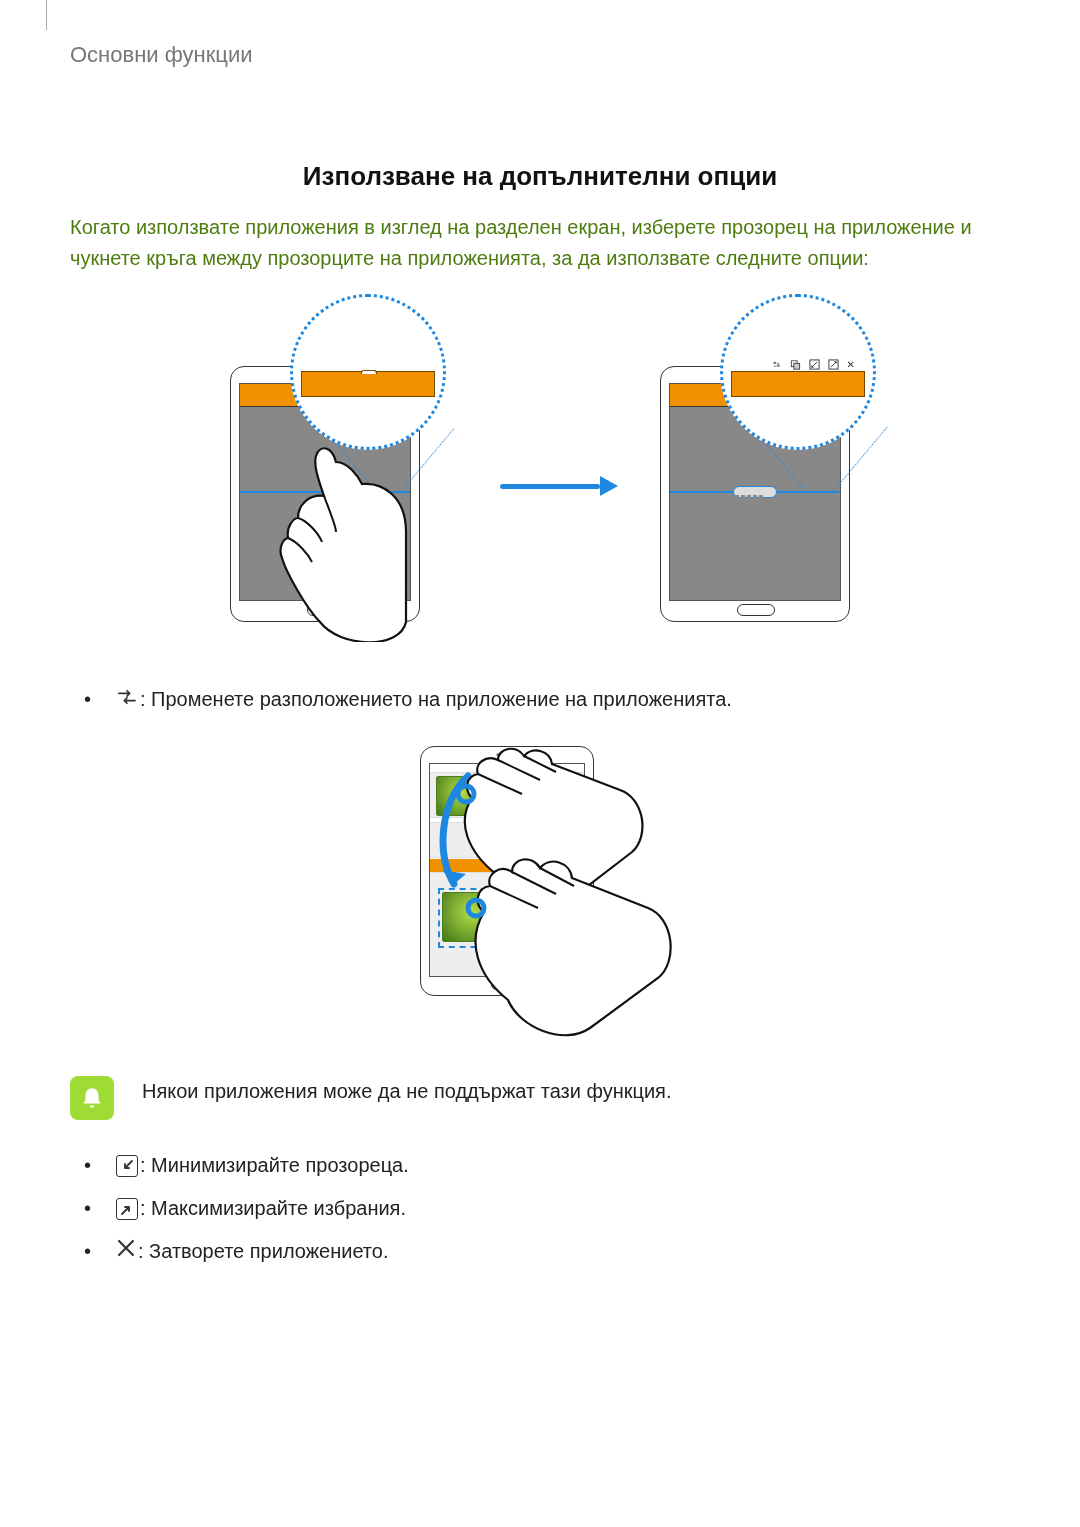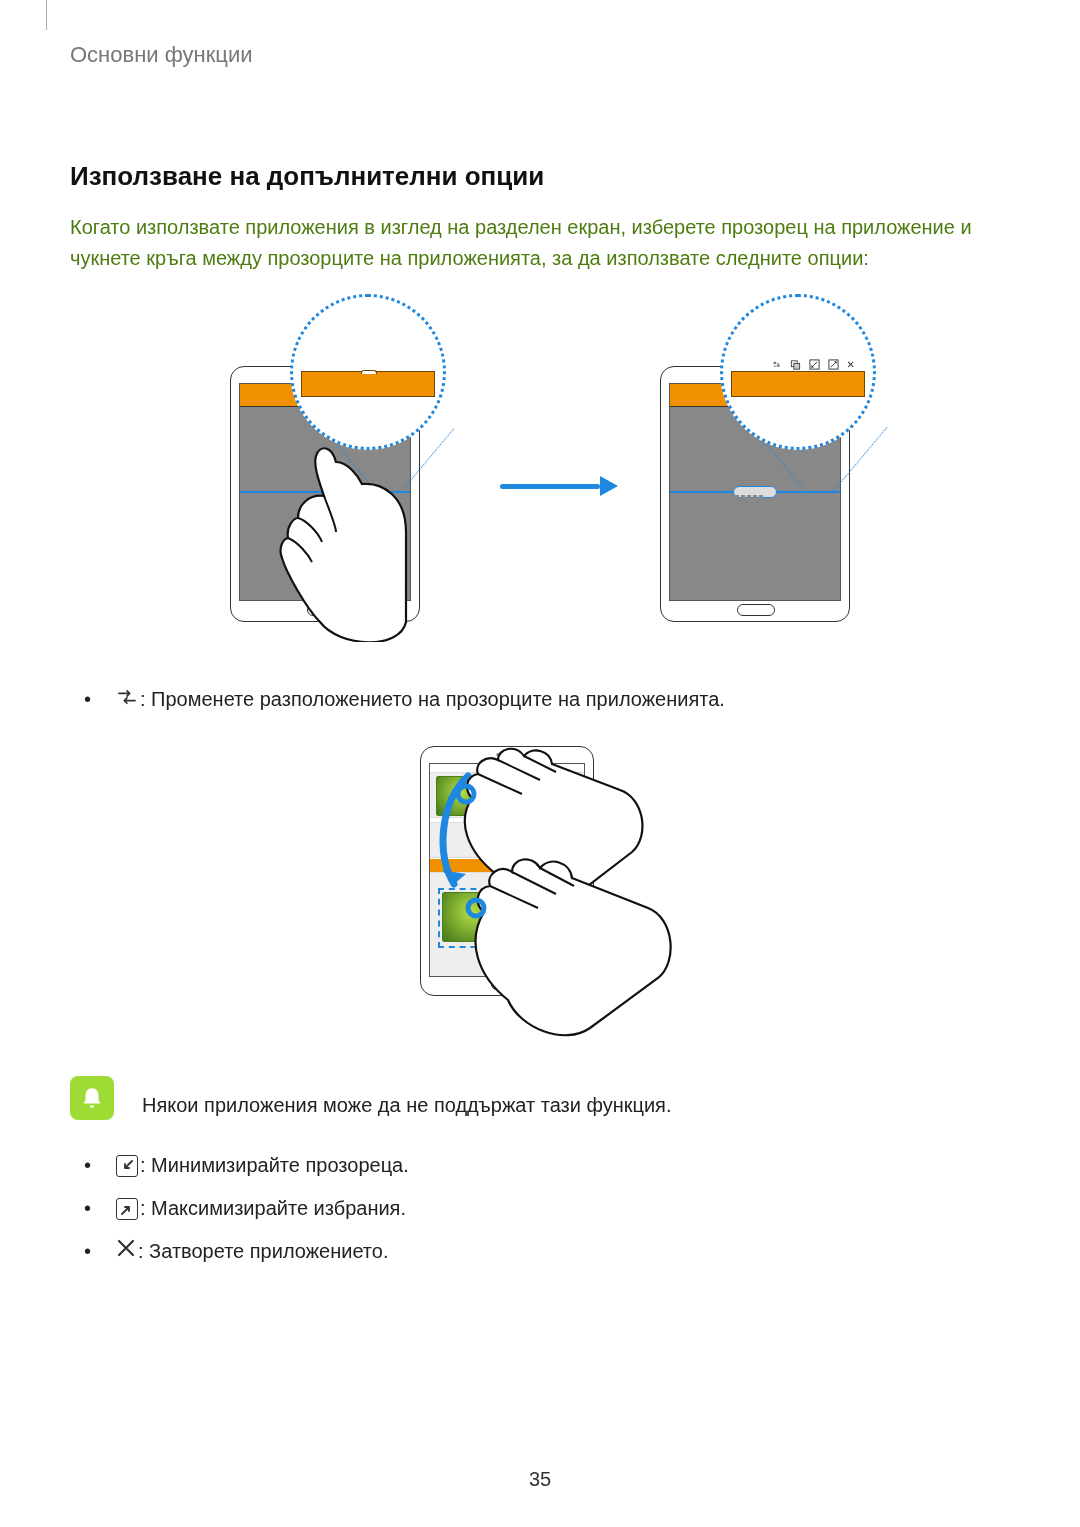--- a/index.html
+++ b/index.html
@@ -28,20 +28,21 @@
     color: #777;
     font-size: 22px;
     margin-bottom: 93px;
     margin-top: 2px;
   }
   h2.section-title {
     font-size: 26px;
     font-weight: bold;
     color: #111;
     margin: 0 0 20px 0;
+    text-align: center;
   }
   .para {
     font-size: 20px;
     line-height: 1.55;
     color: #4d7c0f;
     margin: 0 0 30px 0;
   }
   ul.bullets {
     list-style: none;
     padding: 0;
@@ -88,21 +89,21 @@
     display: inline-flex;
     align-items: center;
     justify-content: center;
   }
   .icon-box svg { width: 14px; height: 14px; }
   .icon-close { width: 20px; height: 20px; }
 
   
   .note-row {
     display: flex;
-    align-items: flex-end;
+    align-items: flex-start;
     gap: 28px;
     margin: 26px 0 30px 0;
   }
   .note-badge {
     width: 44px;
     height: 44px;
     background: #9EDB35;
     border-radius: 8px;
     display: flex;
     align-items: center;
@@ -370,21 +371,21 @@
     </div>
   </div>
 
   <ul class="bullets">
     <li>
       <span class="icon-inline">
         <svg class="icon-swap" viewBox="0 0 24 20">
           <path d="M3 6 H15 L12 3 M15 6 L12 9" fill="none" stroke="#333" stroke-width="1.8" stroke-linecap="round" stroke-linejoin="round"></path>
           <path d="M21 14 H9 L12 11 M9 14 L12 17" fill="none" stroke="#333" stroke-width="1.8" stroke-linecap="round" stroke-linejoin="round"></path>
         </svg>
-      </span><span>: Променете разположението на прозорците на приложенията.</span>
+      </span><span>: Променете разположението на приложение на приложенията.</span>
     </li>
   </ul>
 
   <div class="fig2">
     <div class="phone2">
       <div class="earp"></div>
         <div class="cam"></div>
       <div class="scr2">
         <div class="row r1"></div>
         <div class="thumb t1"></div>
@@ -445,14 +446,13 @@
     </li>
     <li>
       <span class="icon-inline">
         <svg class="icon-close" viewBox="0 0 20 20">
             <path d="M3 3 L17 17 M17 3 L3 17" stroke="#333" stroke-width="2.2" stroke-linecap="round"></path>
           </svg>
       </span><span>: Затворете приложението.</span>
     </li>
   </ul>
 
-  <div class="page-num">35</div>
 </div>
 
 </body></html>

